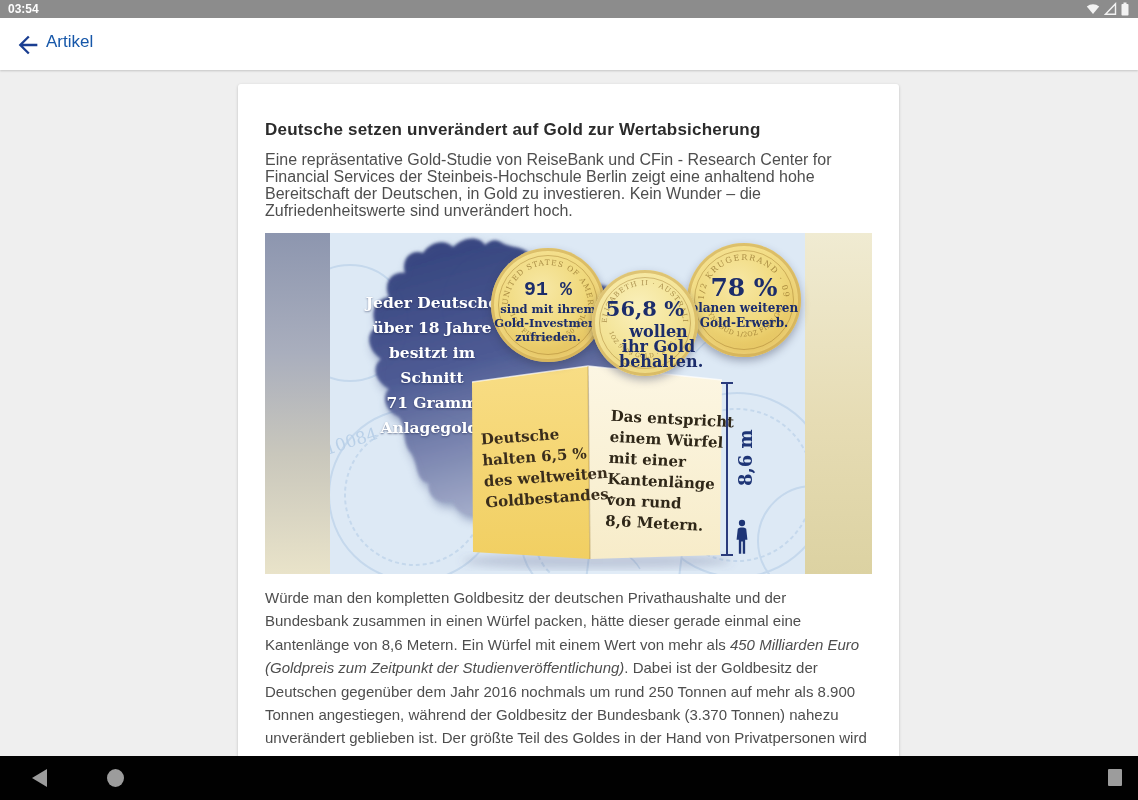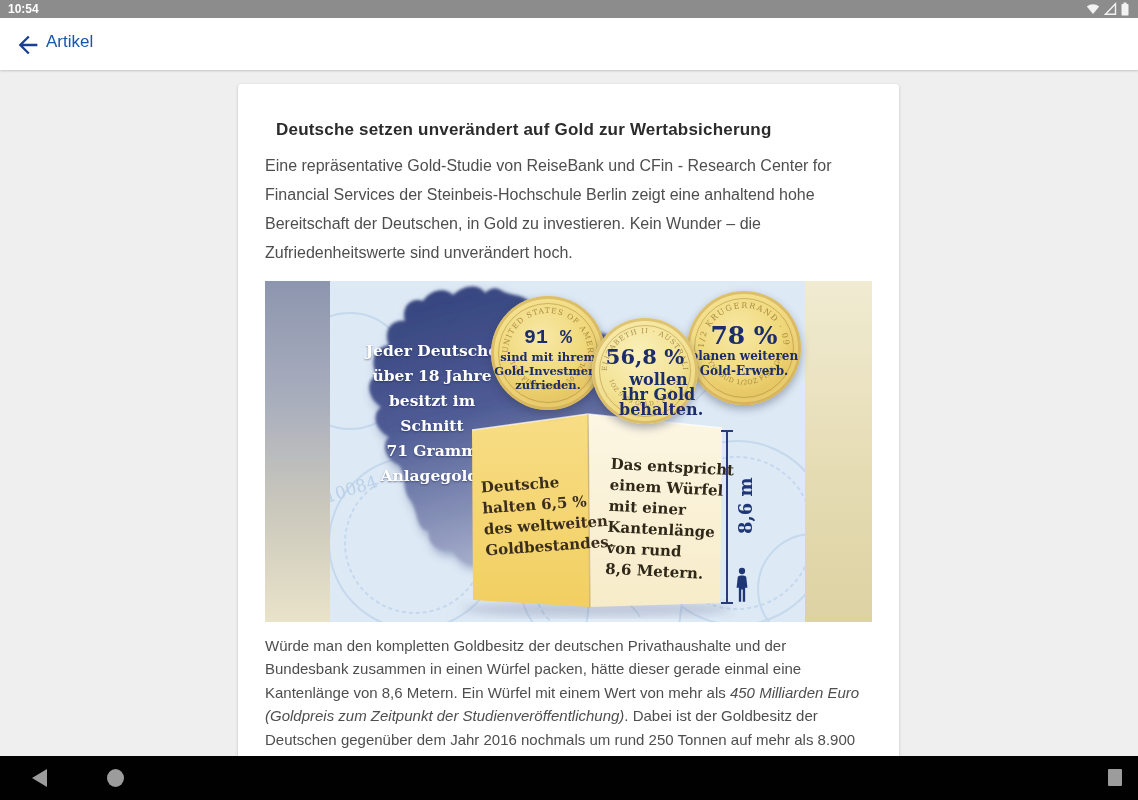--- a/index.html
+++ b/index.html
@@ -15,22 +15,22 @@
   
   .app-bar { position:absolute; left:0; top:18px; width:1138px; height:52px; background:#ffffff;
              box-shadow:0 1px 2px rgba(0,0,0,.18); z-index:30;padding-left:29px; }
   .back-btn { position:absolute; left:14px; top:13px; width:28px; height:28px; cursor:pointer; }
   .app-title { position:absolute; left:46px; top:14px; font-size:17px; color:#1657a9; }
 
   
   .content { position:absolute; left:0; top:70px; width:1138px; height:730px; background:#efefef; }
   .card { position:absolute; left:238px; top:14px; width:661px; height:740px; background:#ffffff;
           border-radius:3px 3px 0 0; box-shadow:0 1px 3px rgba(0,0,0,.22); padding:36px 27px 0 27px; }
-  .article-title { font-size:17px; font-weight:600; color:#2b2b2b; letter-spacing:.2px; margin-bottom:11px;margin-left:11px; }
-  .article-lead { font-size:16px; line-height:29px; color:#4e4e4e; max-width:596px; margin-bottom:14px; }
+  .article-title { font-size:17px; font-weight:600; color:#2b2b2b; letter-spacing:.2px; margin-bottom:11px; }
+  .article-lead { font-size:16px; line-height:17px; color:#4e4e4e; max-width:596px; margin-bottom:14px; }
   .article-body { font-size:15px; line-height:23.4px; color:#4e4e4e; max-width:607px; margin-top:12px; }
   .article-body .it { font-style:italic; }
 
   
   .infographic { position:relative; width:607px; height:341px; background:#dde9f5; overflow:hidden; }
   .wm { position:absolute; left:0; top:0; }
   .grad-bar-left { position:absolute; left:0; top:0; width:65px; height:341px;
     background:linear-gradient(180deg,#8d96af 0%,#a9aebd 35%,#c9c7bc 65%,#e9e3c9 100%); }
   .grad-bar-right { position:absolute; left:540px; top:0; width:67px; height:341px;
     background:linear-gradient(180deg,#f0ebd2 0%,#e6dcb4 55%,#dcd2a2 100%); }
@@ -71,21 +71,21 @@
     border-top:9px solid transparent; border-bottom:9px solid transparent; border-right:15px solid #9c9c9c; }
   .nav-home { position:absolute; left:107px; top:13px; width:17px; height:18px; border-radius:50%;
     background:#9c9c9c; cursor:pointer; }
   .nav-recents { position:absolute; right:16px; top:13px; width:14px; height:17px;
     background:#9c9c9c; border-radius:1px; cursor:pointer; }
 </style>
 </head>
 <body>
 
 <div class="status-bar">
-  <span class="status-time">10:54</span>
+  <span class="status-time">03:54</span>
   <span class="status-icons">
     <svg width="14" height="14" viewBox="0 0 14 14">
         <path d="M7 12 L0.8 4.4 A10.2 10.2 0 0 1 13.2 4.4 Z" fill="#f2f2f2"></path>
       </svg>
     <svg width="13" height="14" viewBox="0 0 13 14">
         <path d="M1.5 12.2 L11.5 12.2 L11.5 1.8 Z" fill="none" stroke="#f2f2f2" stroke-width="1.4"></path>
       </svg>
     <svg width="8" height="14" viewBox="0 0 8 14">
         <rect x="2.5" y="0.5" width="3" height="2" fill="#f2f2f2"></rect>
         <rect x="0.5" y="2" width="7" height="11.5" rx="0.8" fill="#f2f2f2"></rect>

